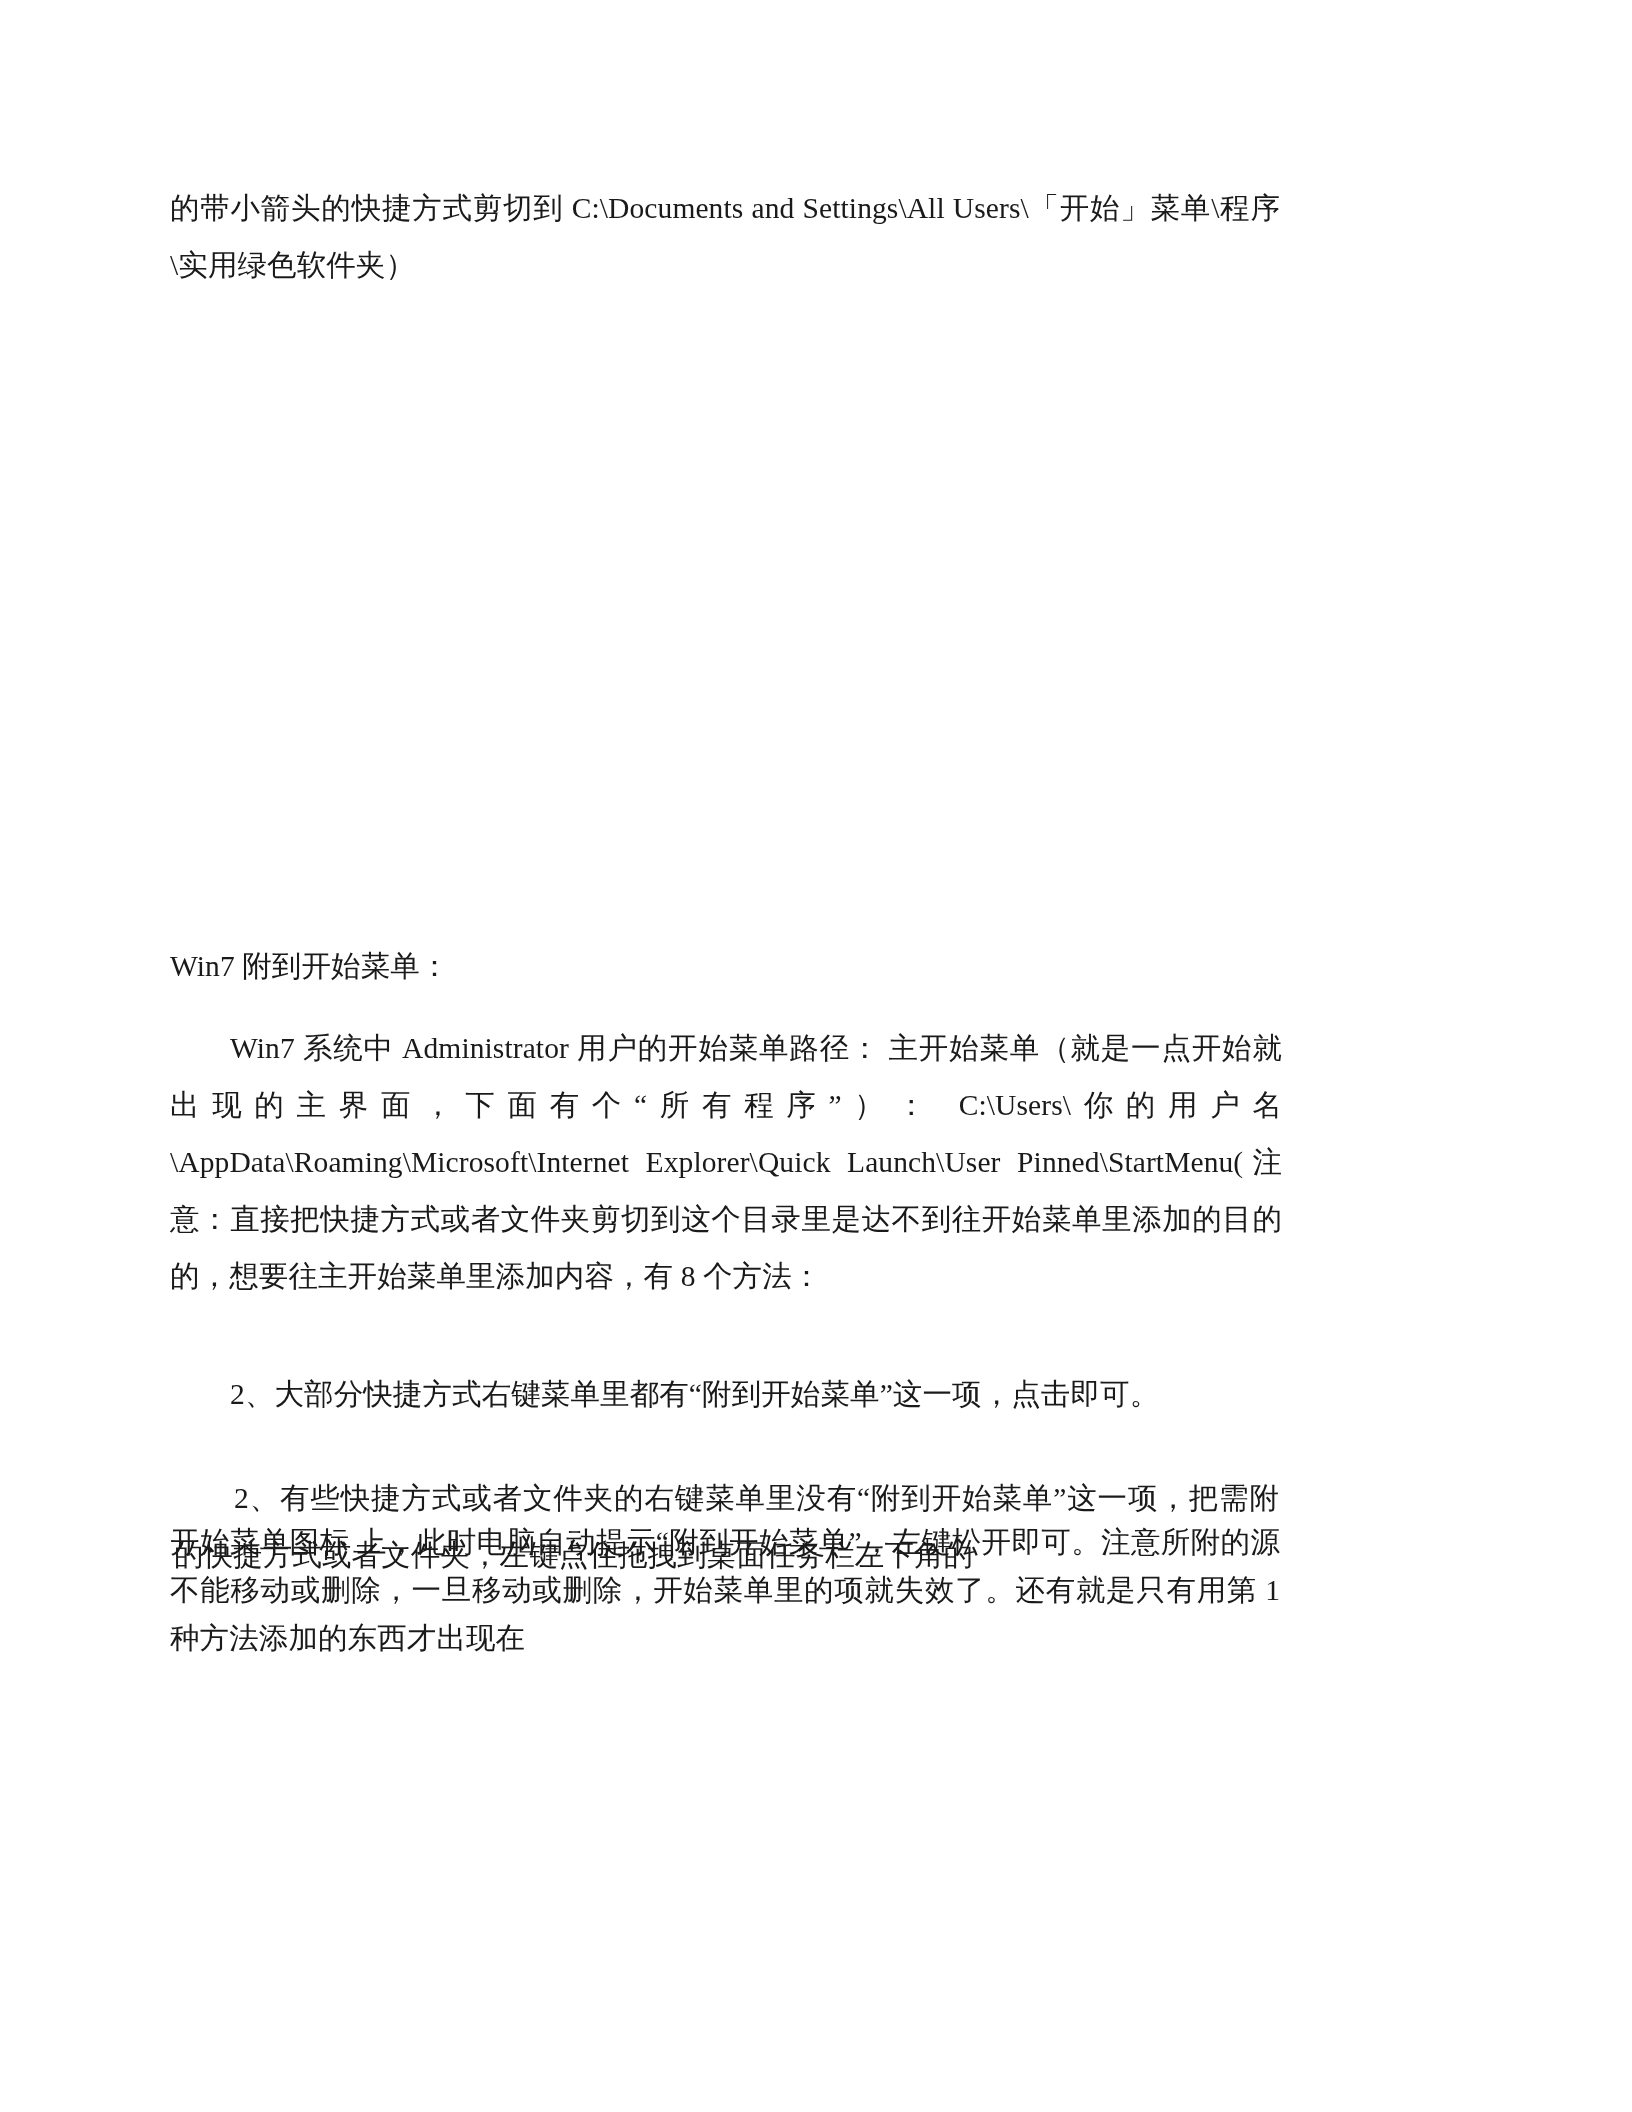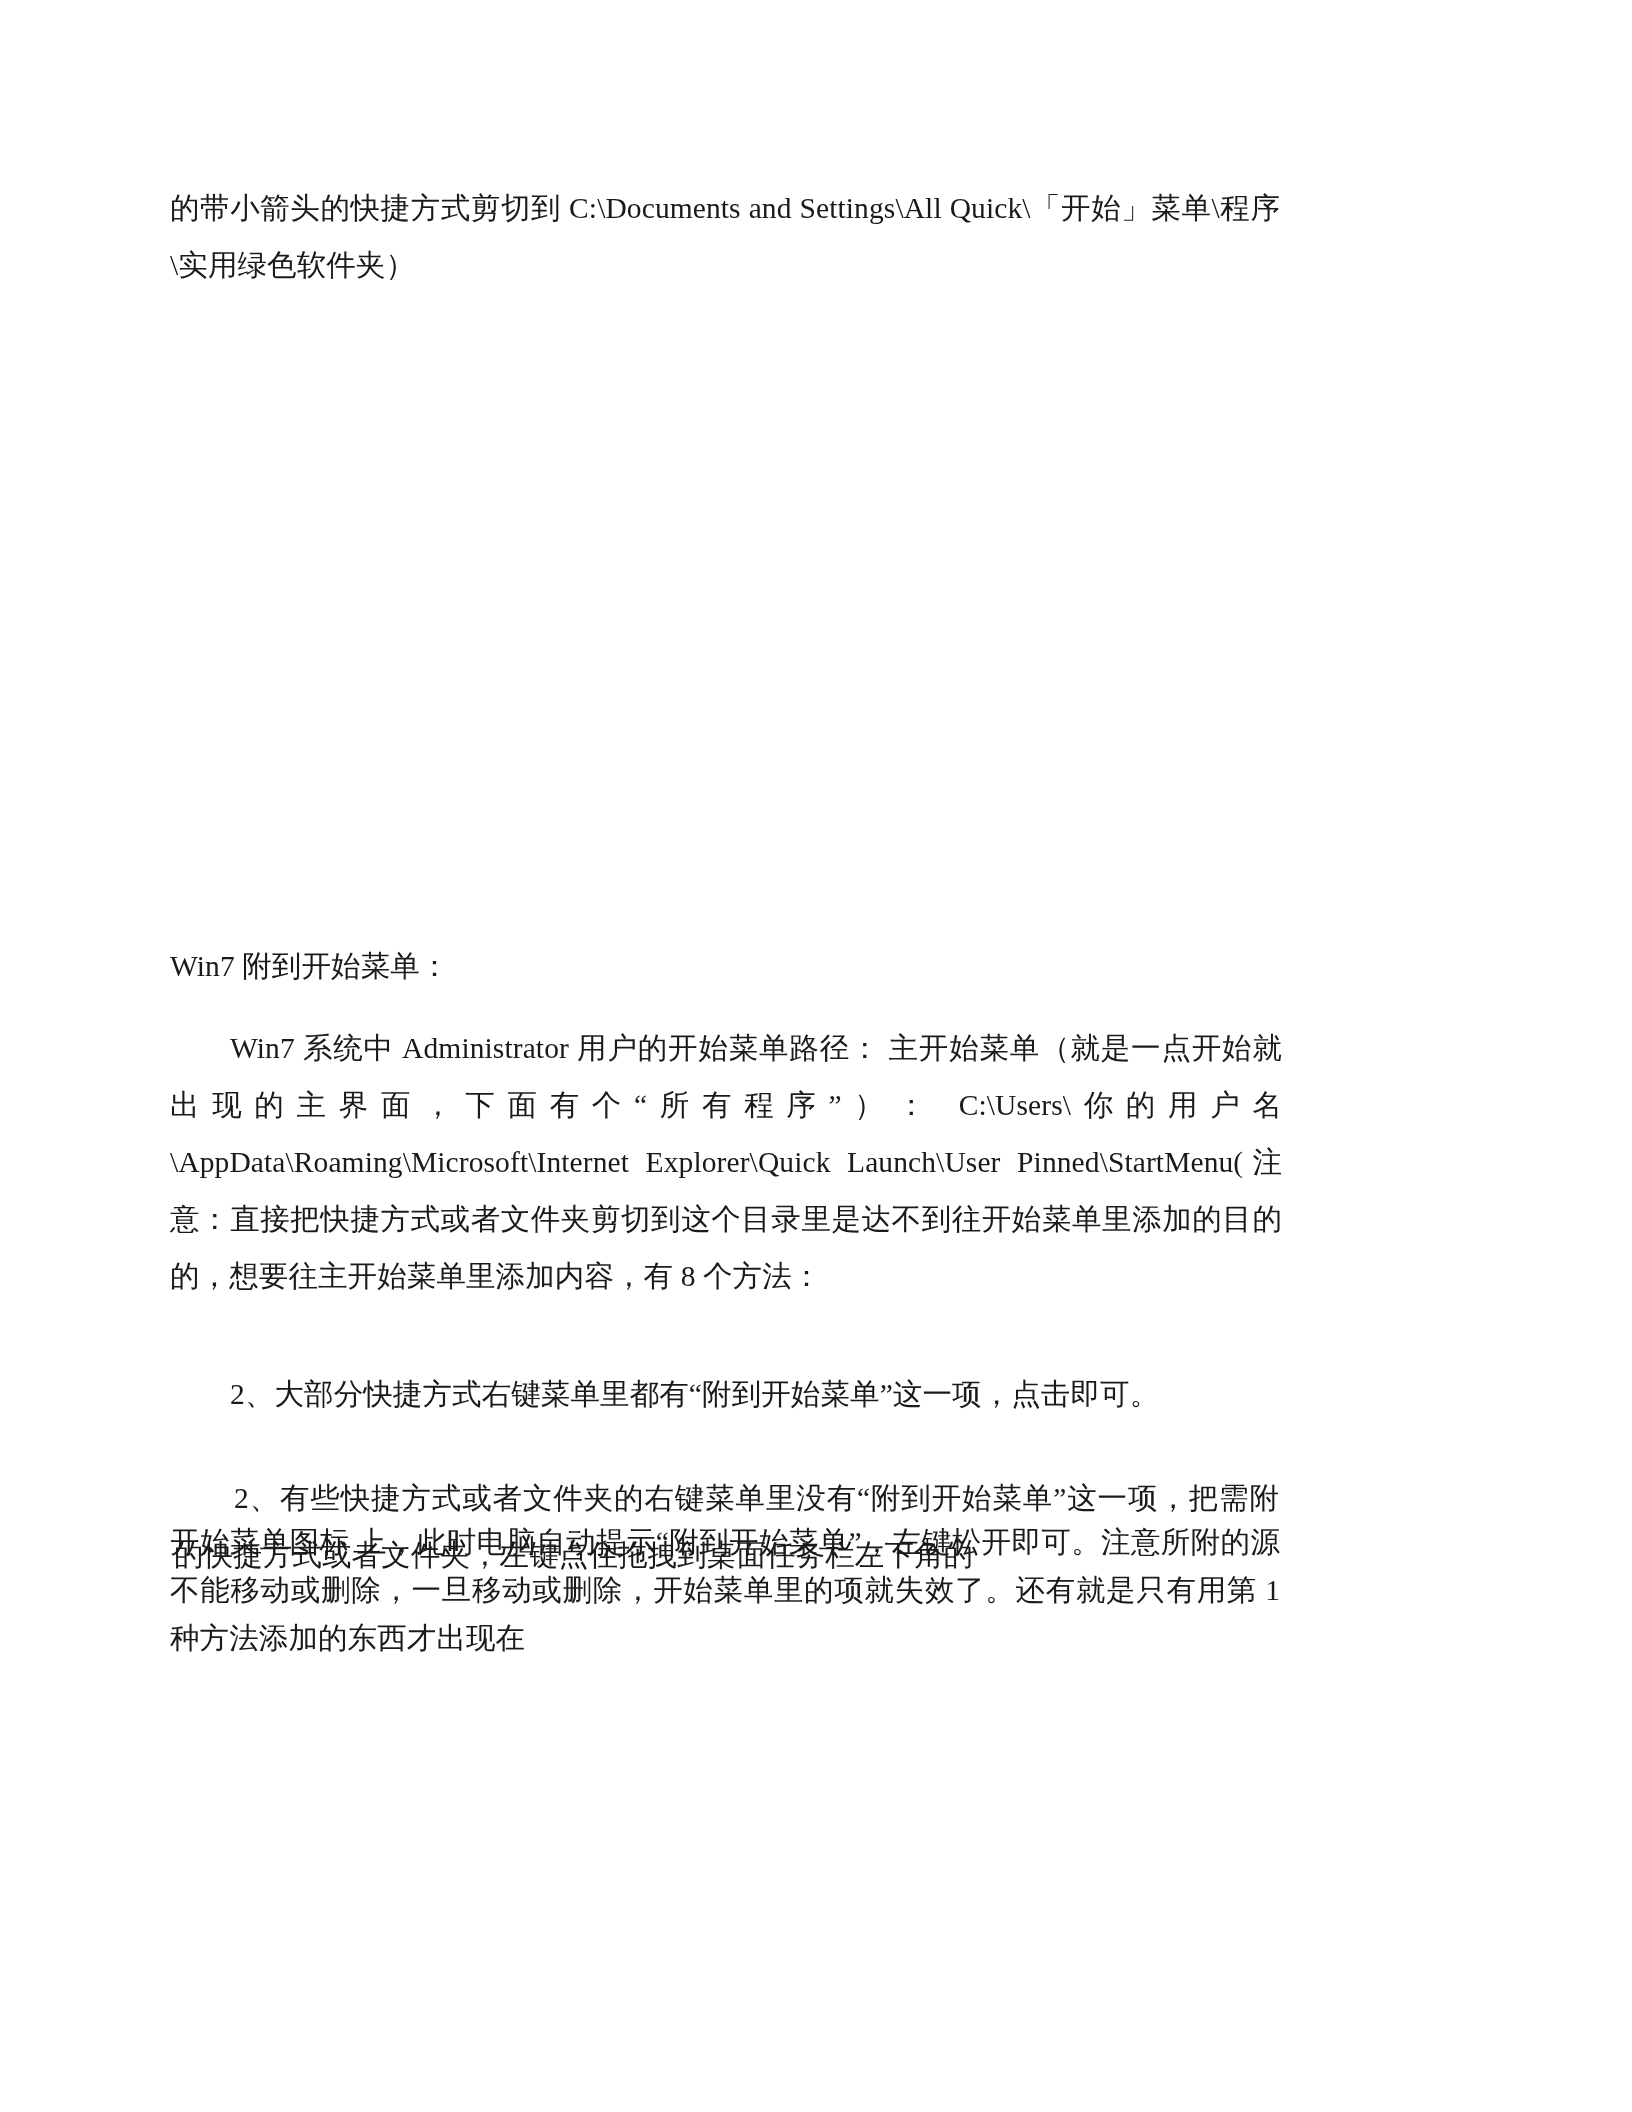--- a/index.html
+++ b/index.html
@@ -92,21 +92,21 @@
   .indent2 {
     text-indent: 60px;
   }
 </style>
 </head>
 <body>
 
 <div id="page" style="background: rgb(255, 255, 255); color: rgb(26, 26, 26);">
   <div class="content">
 
-    <p class="para block-continuation">的带小箭头的快捷方式剪切到 C:\Documents and Settings\All Quick\「开始」菜单\程序\实用绿色软件夹）</p>
+    <p class="para block-continuation">的带小箭头的快捷方式剪切到 C:\Documents and Settings\All Users\「开始」菜单\程序\实用绿色软件夹）</p>
 
     <div class="gap-region"></div>
 
     <p class="para block-heading">Win7 附到开始菜单：</p>
 
     <p class="para block-path indent2">Win7 系统中 Administrator 用户的开始菜单路径： 主开始菜单（就是一点开始就出现的主界面，下面有个“所有程序”）： C:\Users\你的用户名\AppData\Roaming\Microsoft\Internet Explorer\Quick Launch\User Pinned\StartMenu(注意：直接把快捷方式或者文件夹剪切到这个目录里是达不到往开始菜单里添加的目的的，想要往主开始菜单里添加内容，有 8 个方法：</p>
 
     <p class="para block-method1 indent2">2、大部分快捷方式右键菜单里都有“附到开始菜单”这一项，点击即可。</p>
 
     <p class="para block-method2 indent2">2、有些快捷方式或者文件夹的右键菜单里没有“附到开始菜单”这一项，把需附的快捷方式或者文件夹，左键点住拖拽到桌面任务栏左下角的</p>

